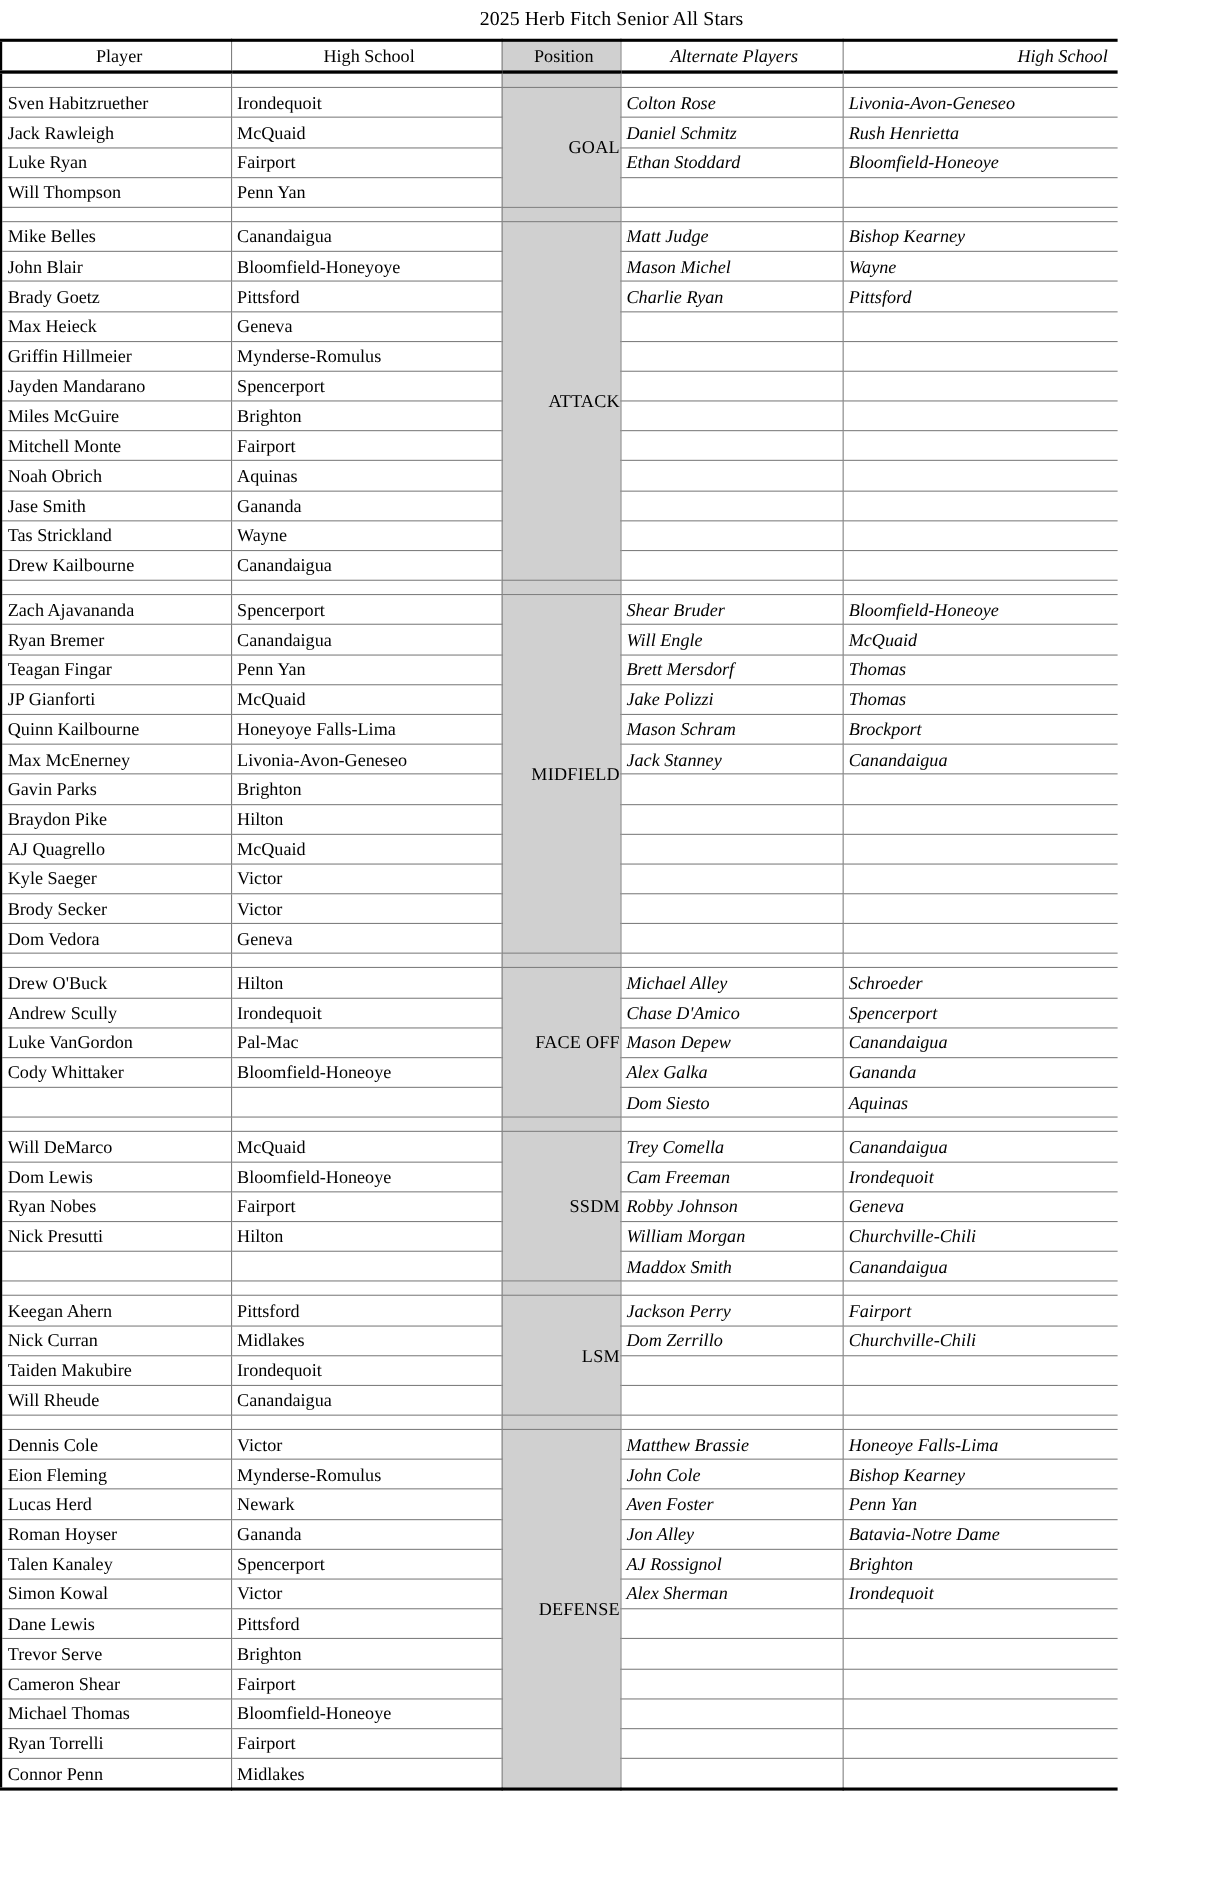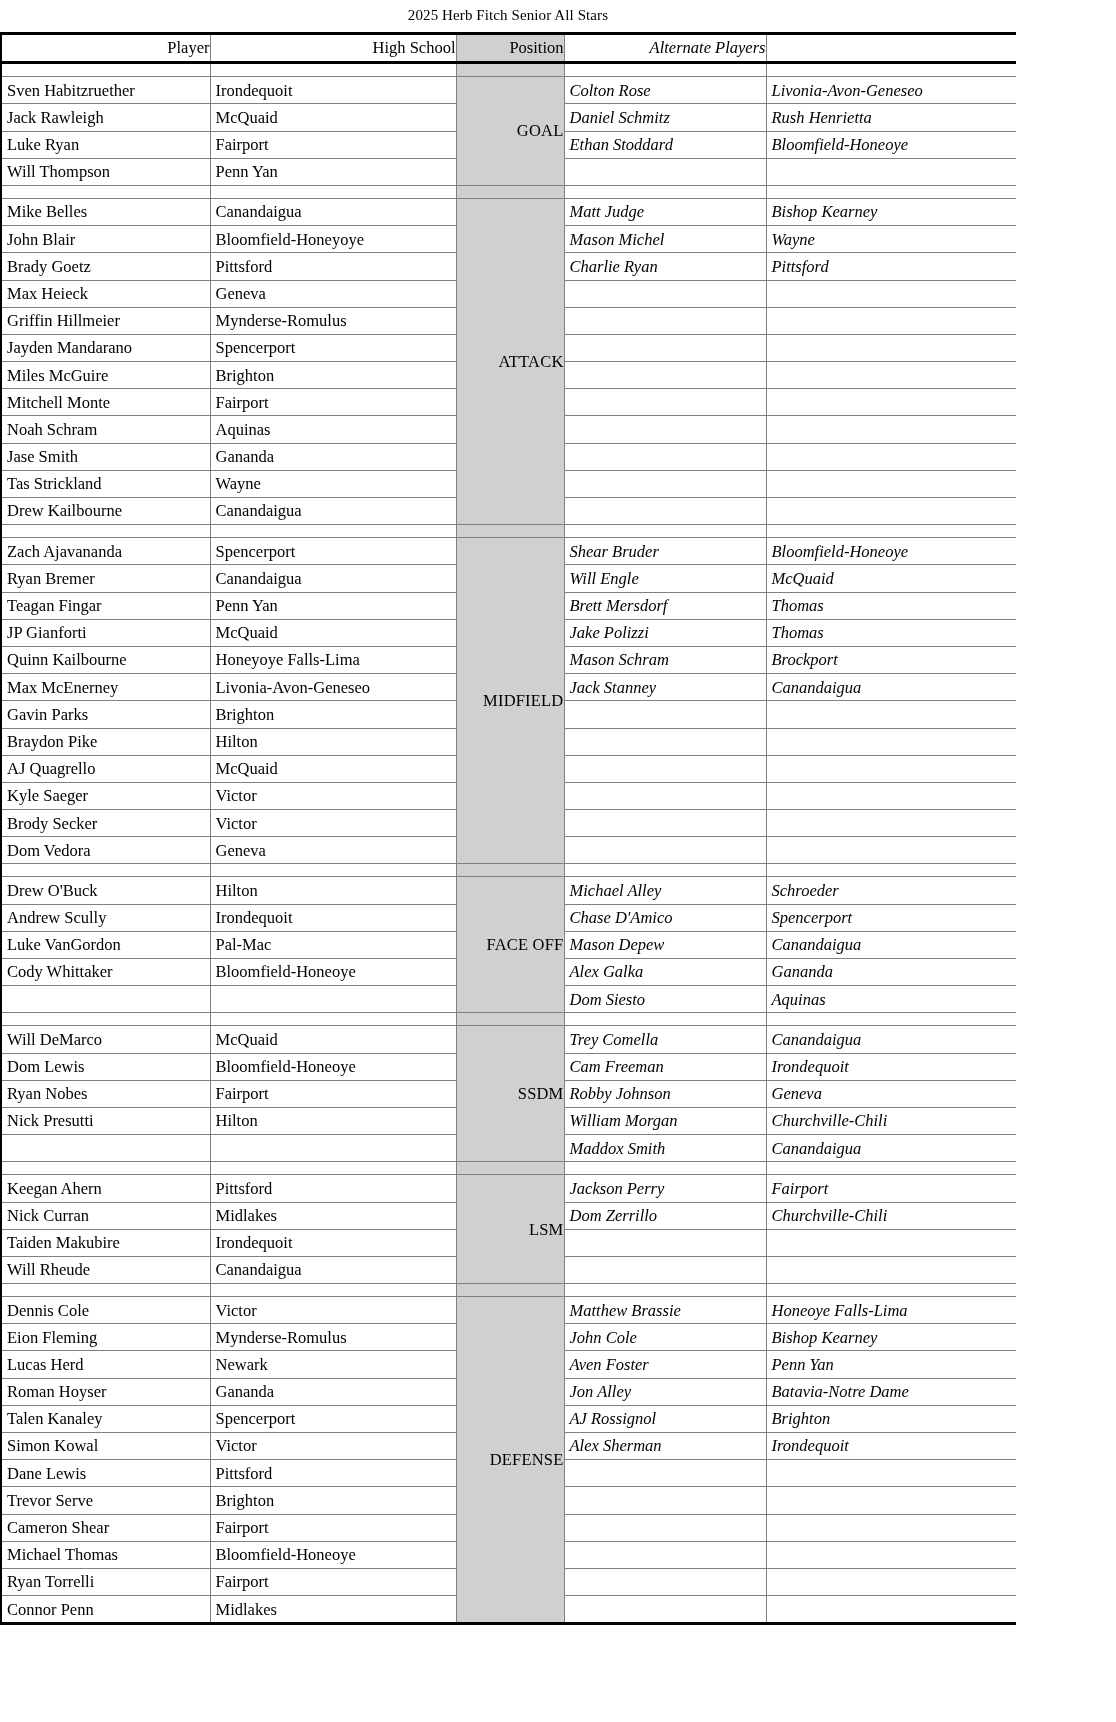--- a/index.html
+++ b/index.html
@@ -16,27 +16,28 @@
   }
   .page {
     width: 1116px;
     height: 1722px;
     position: relative;
     overflow: hidden;
     box-sizing: border-box;
   }
   .doc-title {
     text-align: center;
-    font-size: 15px;
+    font-size: 18px;
     line-height: 1;
     padding-top: 8px;
     padding-bottom: 9px;
     width: 1016px;
     color: #000;
     letter-spacing: 0.1px;
+    margin-left: 48px;
   }
   .table-wrap {
     position: relative;
     width: 1016px;
     overflow: hidden;
   }
   table.roster {
     border-collapse: collapse;
     table-layout: fixed;
     width: 1160px;           
@@ -63,21 +64,21 @@
 
   
   table.roster {
     border-top: 3px solid #000;
     border-bottom: 3px solid #000;
     border-left: 2px solid #000;
   }
   table.roster thead th {
     border-bottom: 3px solid #000;
     font-weight: normal;
-    text-align: right;
+    text-align: center;
   }
   th.hd-player, th.hd-school { font-style: normal; }
   th.hd-position {
     text-align: right;
     padding-right: 7px;
     background: #d0d0d0 !important;
     border-left: none;
     border-right: none;
   }
   th.hd-altplayer, th.hd-altschool { font-style: italic; }
@@ -213,21 +214,21 @@
             <td class="alt"></td>
             <td class="alt"></td>
           </tr>
           <tr>
             <td>Mitchell Monte</td>
             <td>Fairport</td>
             <td class="alt"></td>
             <td class="alt"></td>
           </tr>
           <tr>
-            <td>Noah Schram</td>
+            <td>Noah Obrich</td>
             <td>Aquinas</td>
             <td class="alt"></td>
             <td class="alt"></td>
           </tr>
           <tr>
             <td>Jase Smith</td>
             <td>Gananda</td>
             <td class="alt"></td>
             <td class="alt"></td>
           </tr>

